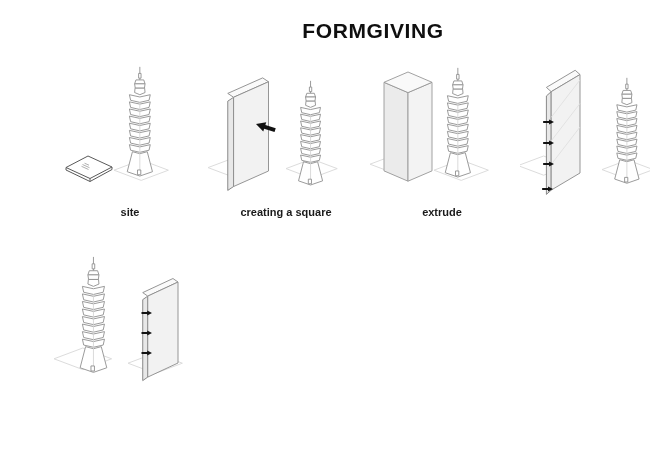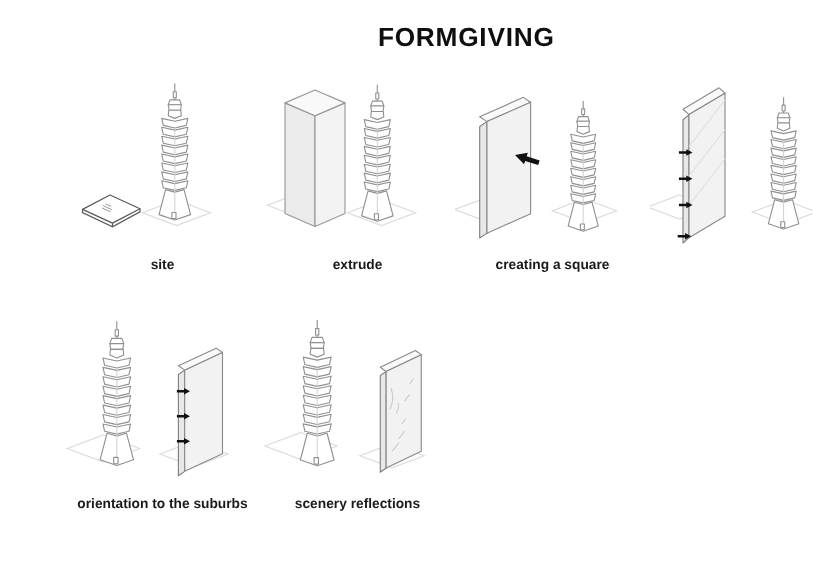--- a/index.html
+++ b/index.html
@@ -93,37 +93,37 @@
       <svg class="art" width="156" height="138" viewBox="0 0 156 138">
         <use href="#ground" transform="translate(62,96) scale(0.85)"></use>
         <use href="#tower" transform="translate(60,2) scale(0.87)"></use>
         <use href="#plate" transform="translate(14,92)"></use>
       </svg>
       <div class="plabel">site</div>
     </div>
 
     <div class="panel">
       <svg class="art" width="156" height="138" viewBox="0 0 156 138">
-        <use href="#ground" transform="translate(6,90) scale(0.85)"></use>
-        <use href="#bigbox" transform="translate(20,8) scale(1,1.03)"></use>
-        <use href="#ground" transform="translate(70,96) scale(0.85)"></use>
-        <use href="#tower" transform="translate(66,3) scale(0.87)"></use>
-      </svg>
-      <div class="plabel">extrude</div>
-    </div>
-
-    <div class="panel">
-      <svg class="art" width="156" height="138" viewBox="0 0 156 138">
         <use href="#ground" transform="translate(0,94) scale(0.8)"></use>
         <use href="#slab" transform="translate(12,10) scale(0.97)"></use>
         <use href="#ground" transform="translate(78,95) scale(0.8)"></use>
         <use href="#tower" transform="translate(76,16) scale(0.83)"></use>
         <use href="#arrowL" transform="translate(48,60) rotate(18) scale(1.15)"></use>
       </svg>
       <div class="plabel">creating a square</div>
+    </div>
+
+    <div class="panel">
+      <svg class="art" width="156" height="138" viewBox="0 0 156 138">
+        <use href="#ground" transform="translate(6,90) scale(0.85)"></use>
+        <use href="#bigbox" transform="translate(20,8) scale(1,1.03)"></use>
+        <use href="#ground" transform="translate(70,96) scale(0.85)"></use>
+        <use href="#tower" transform="translate(66,3) scale(0.87)"></use>
+      </svg>
+      <div class="plabel">extrude</div>
     </div>
 
     <div class="panel">
       <svg class="art" width="156" height="138" viewBox="0 0 156 138">
         <use href="#ground" transform="translate(-2,92) scale(0.8)"></use>
         <use href="#slab" transform="translate(20,2) scale(0.8,1.07)"></use>
         <g transform="translate(20,2) scale(0.8,1.07)">
           <path class="diag" d="M14,92 L50,57 M14,70 L50,35 M14,48 L50,13"></path>
         </g>
         <use href="#ground" transform="translate(82,96) scale(0.8)"></use>
@@ -139,31 +139,18 @@
     <div class="panel">
       <svg class="art" width="156" height="138" viewBox="0 0 156 138">
         <use href="#ground" transform="translate(2,93) scale(0.9)"></use>
         <use href="#tower" transform="translate(12,1) scale(0.92)"></use>
         <use href="#ground" transform="translate(76,98) scale(0.85)"></use>
         <use href="#slab" transform="translate(84,20) scale(0.84,0.88)"></use>
         <use href="#arrowL" transform="translate(100,58) scale(-0.6,0.6)"></use>
         <use href="#arrowL" transform="translate(100,78) scale(-0.6,0.6)"></use>
         <use href="#arrowL" transform="translate(100,98) scale(-0.6,0.6)"></use>
       </svg>
-      <div class="plabel">orientation to the suburbs</div>
     </div>
 
-    <div class="panel">
-      <svg class="art" width="156" height="138" viewBox="0 0 156 138">
-        <use href="#ground" transform="translate(4,91) scale(0.9)"></use>
-        <use href="#tower" transform="translate(16,0) scale(0.93)"></use>
-        <use href="#ground" transform="translate(80,100) scale(0.8)"></use>
-        <use href="#slab" transform="translate(90,22) scale(0.78,0.84)"></use>
-        <g transform="translate(90,22) scale(0.78,0.84)">
-          <path class="mkly" d="M20,100 l7,-8 M27,88 l6,-7 M24,64 q4,-5 2,-10 M33,52 l5,-6 M30,74 l4,-5 M38,36 l4,-5 M19,40 q4,10 -1,20"></path>
-        </g>
-      </svg>
-      <div class="plabel">scenery reflections</div>
-    </div>
 
 
   </div>
 </div>
 
 </body></html>

